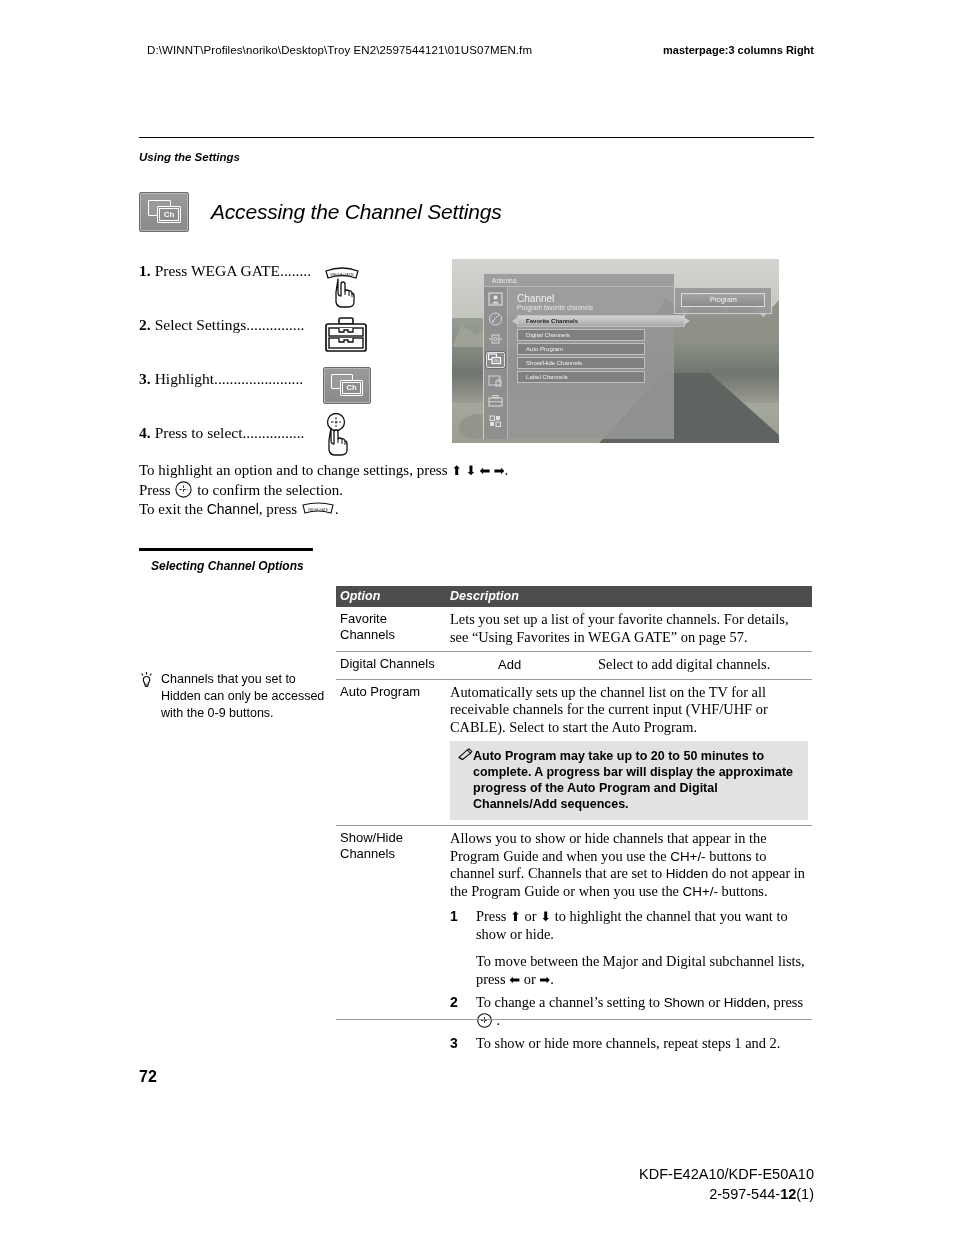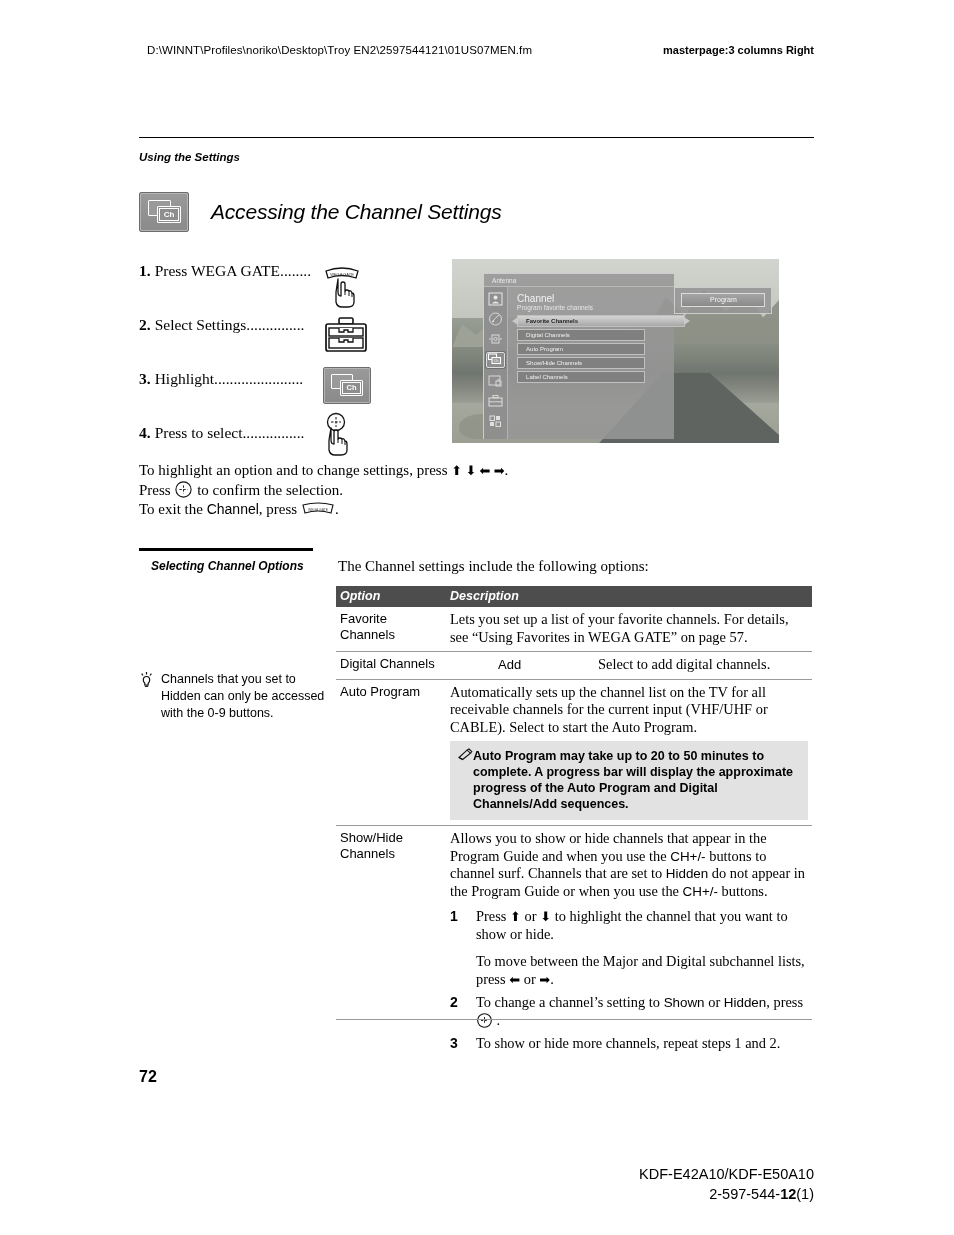--- a/index.html
+++ b/index.html
@@ -609,21 +609,20 @@
     <span>
       <svg width="15" height="19" viewBox="0 0 15 19">
         <path d="M7.5 5.5 Q10.7 5.5 10.7 9 Q10.7 11 9.2 12.2 L9.2 14 L5.8 14 L5.8 12.2 Q4.3 11 4.3 9 Q4.3 5.5 7.5 5.5 Z" fill="none" stroke="#111" stroke-width="1.2"></path>
         <rect x="5.8" y="14.6" width="3.4" height="1.3" fill="#111"></rect>
         <path d="M7.5 1 L7.5 3.4 M2.6 2.6 L4 4.5 M12.4 2.6 L11 4.5" stroke="#111" stroke-width="1.2"></path>
       </svg>
     </span>
     <span class="tip-text">Channels that you set to Hidden can only be accessed with the 0-9 buttons.</span>
   </div>
 
-  <div class="intro">The Channel settings include the following options:</div>
 
   <table class="tbl">
     <thead>
       <tr>
         <th class="c1">Option</th>
         <th>Description</th>
       </tr>
     </thead>
     <tbody>
 

